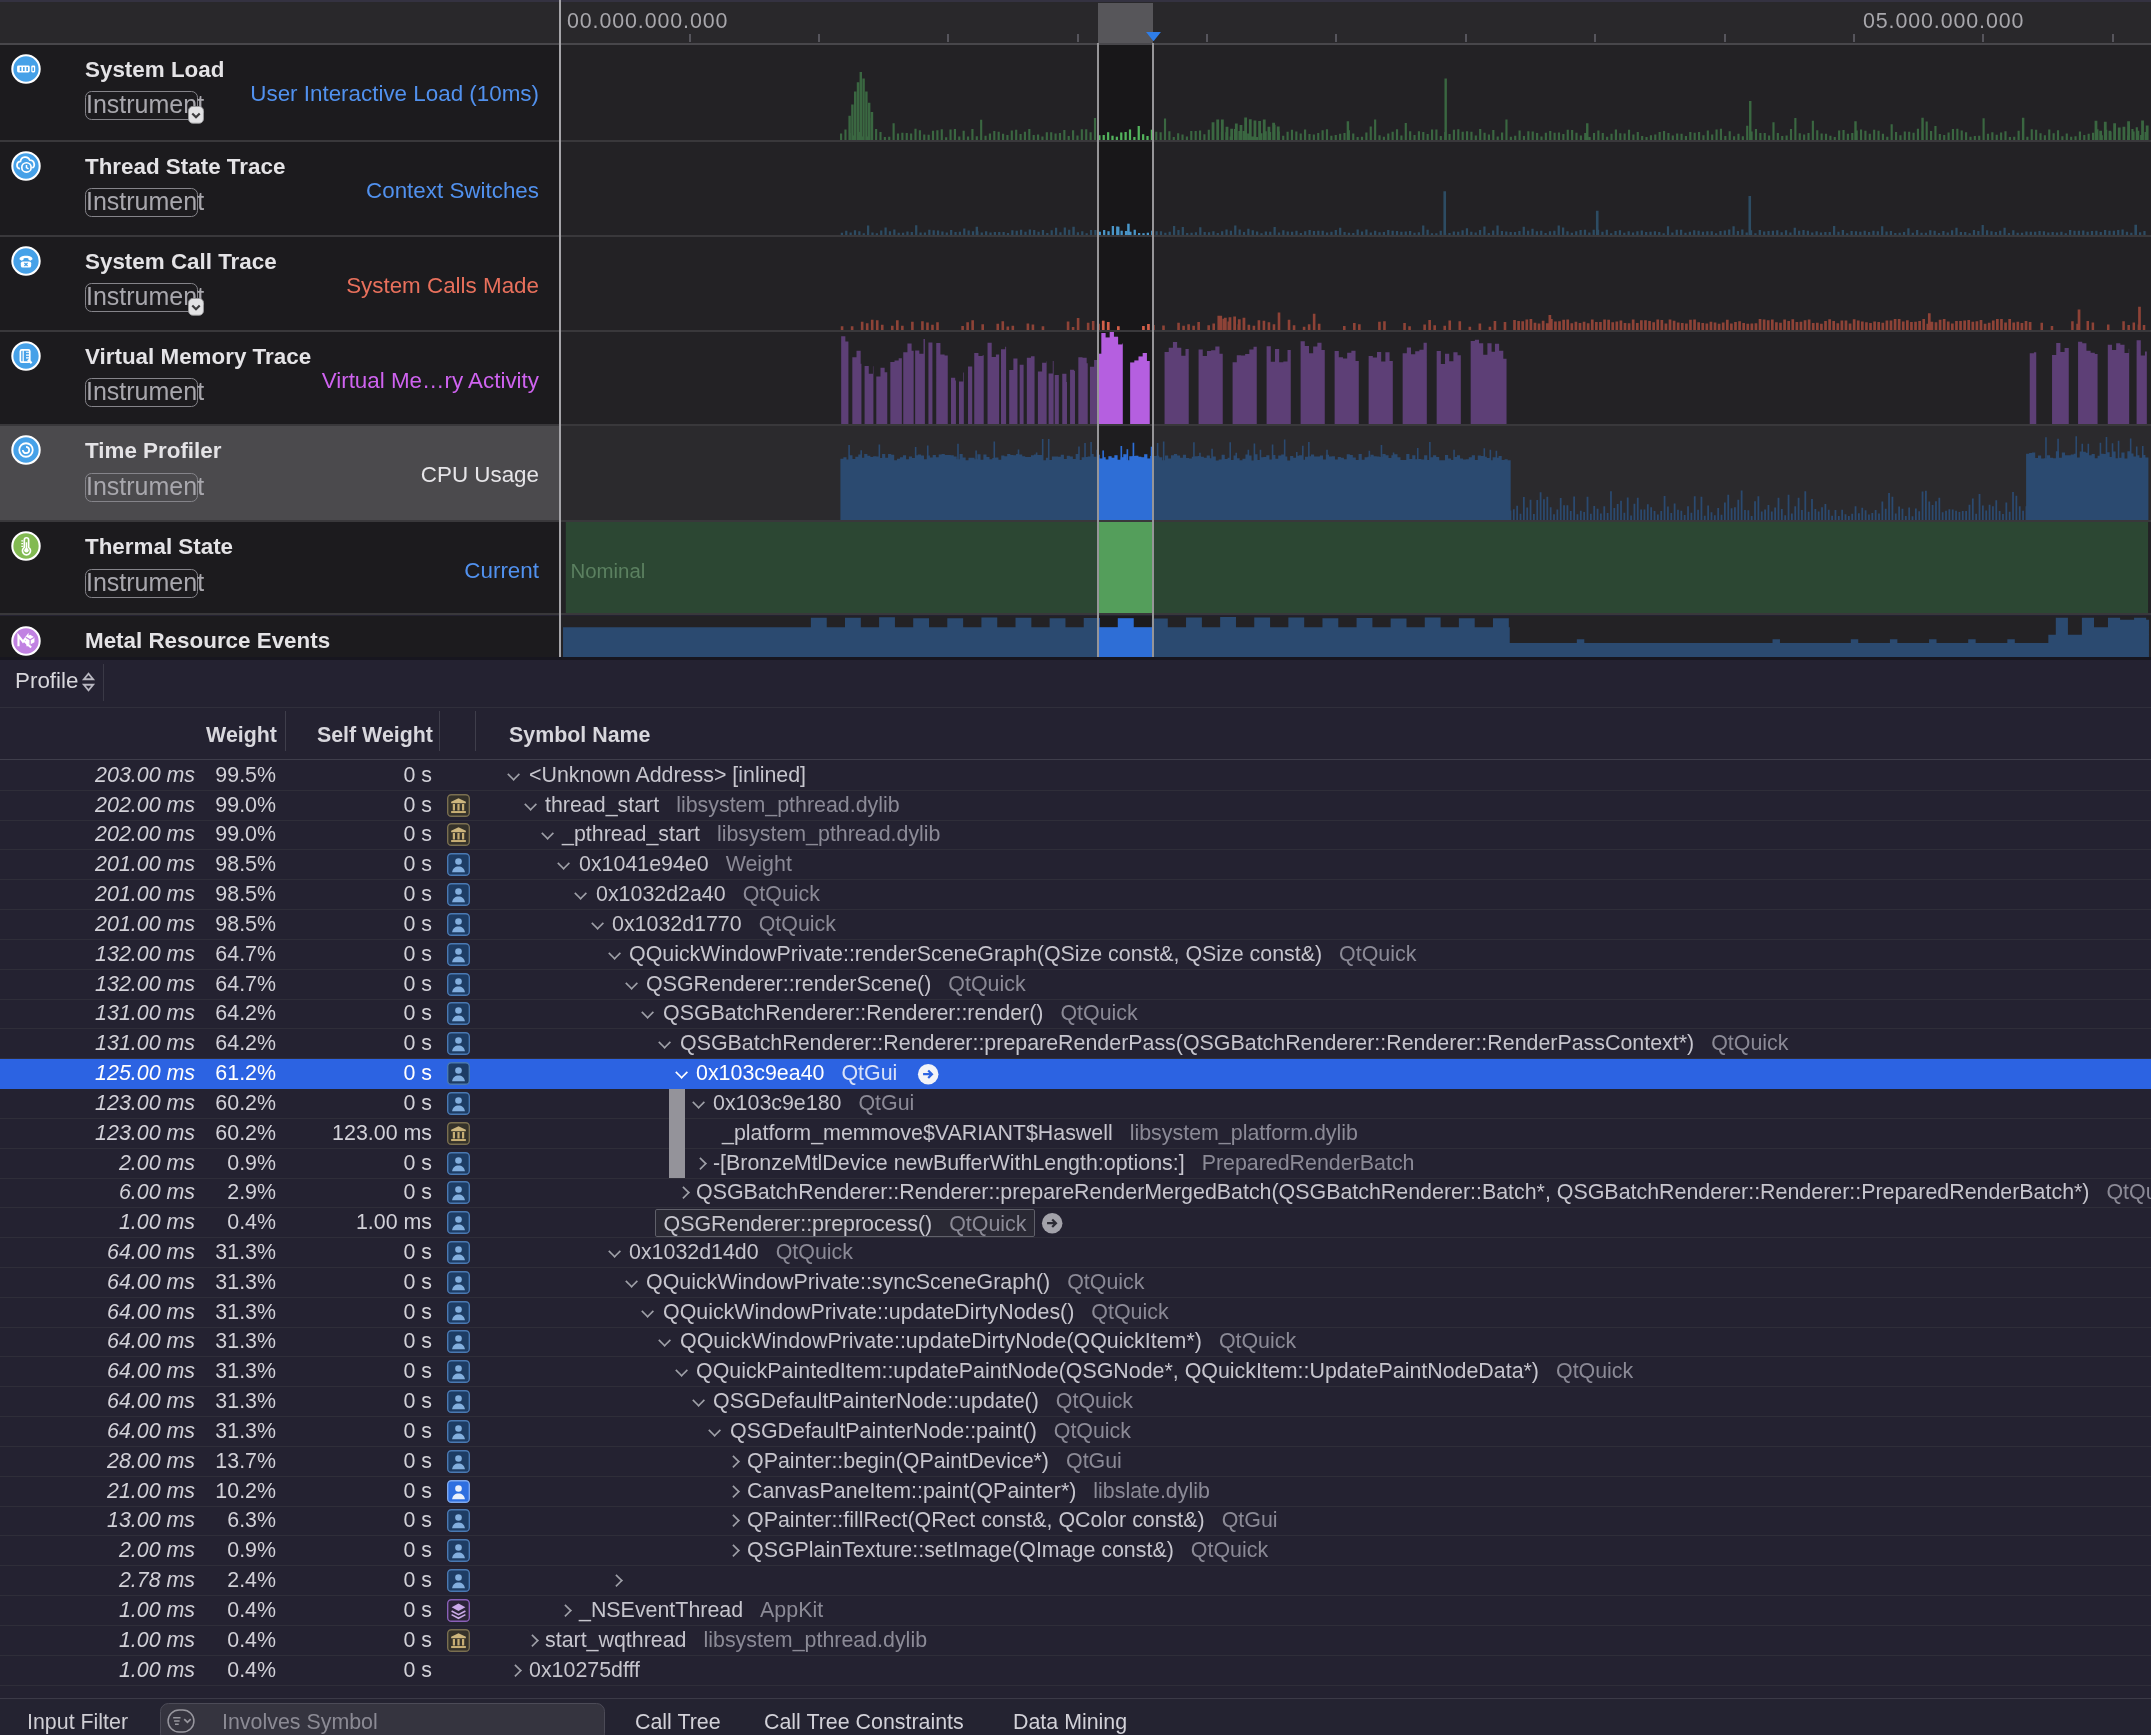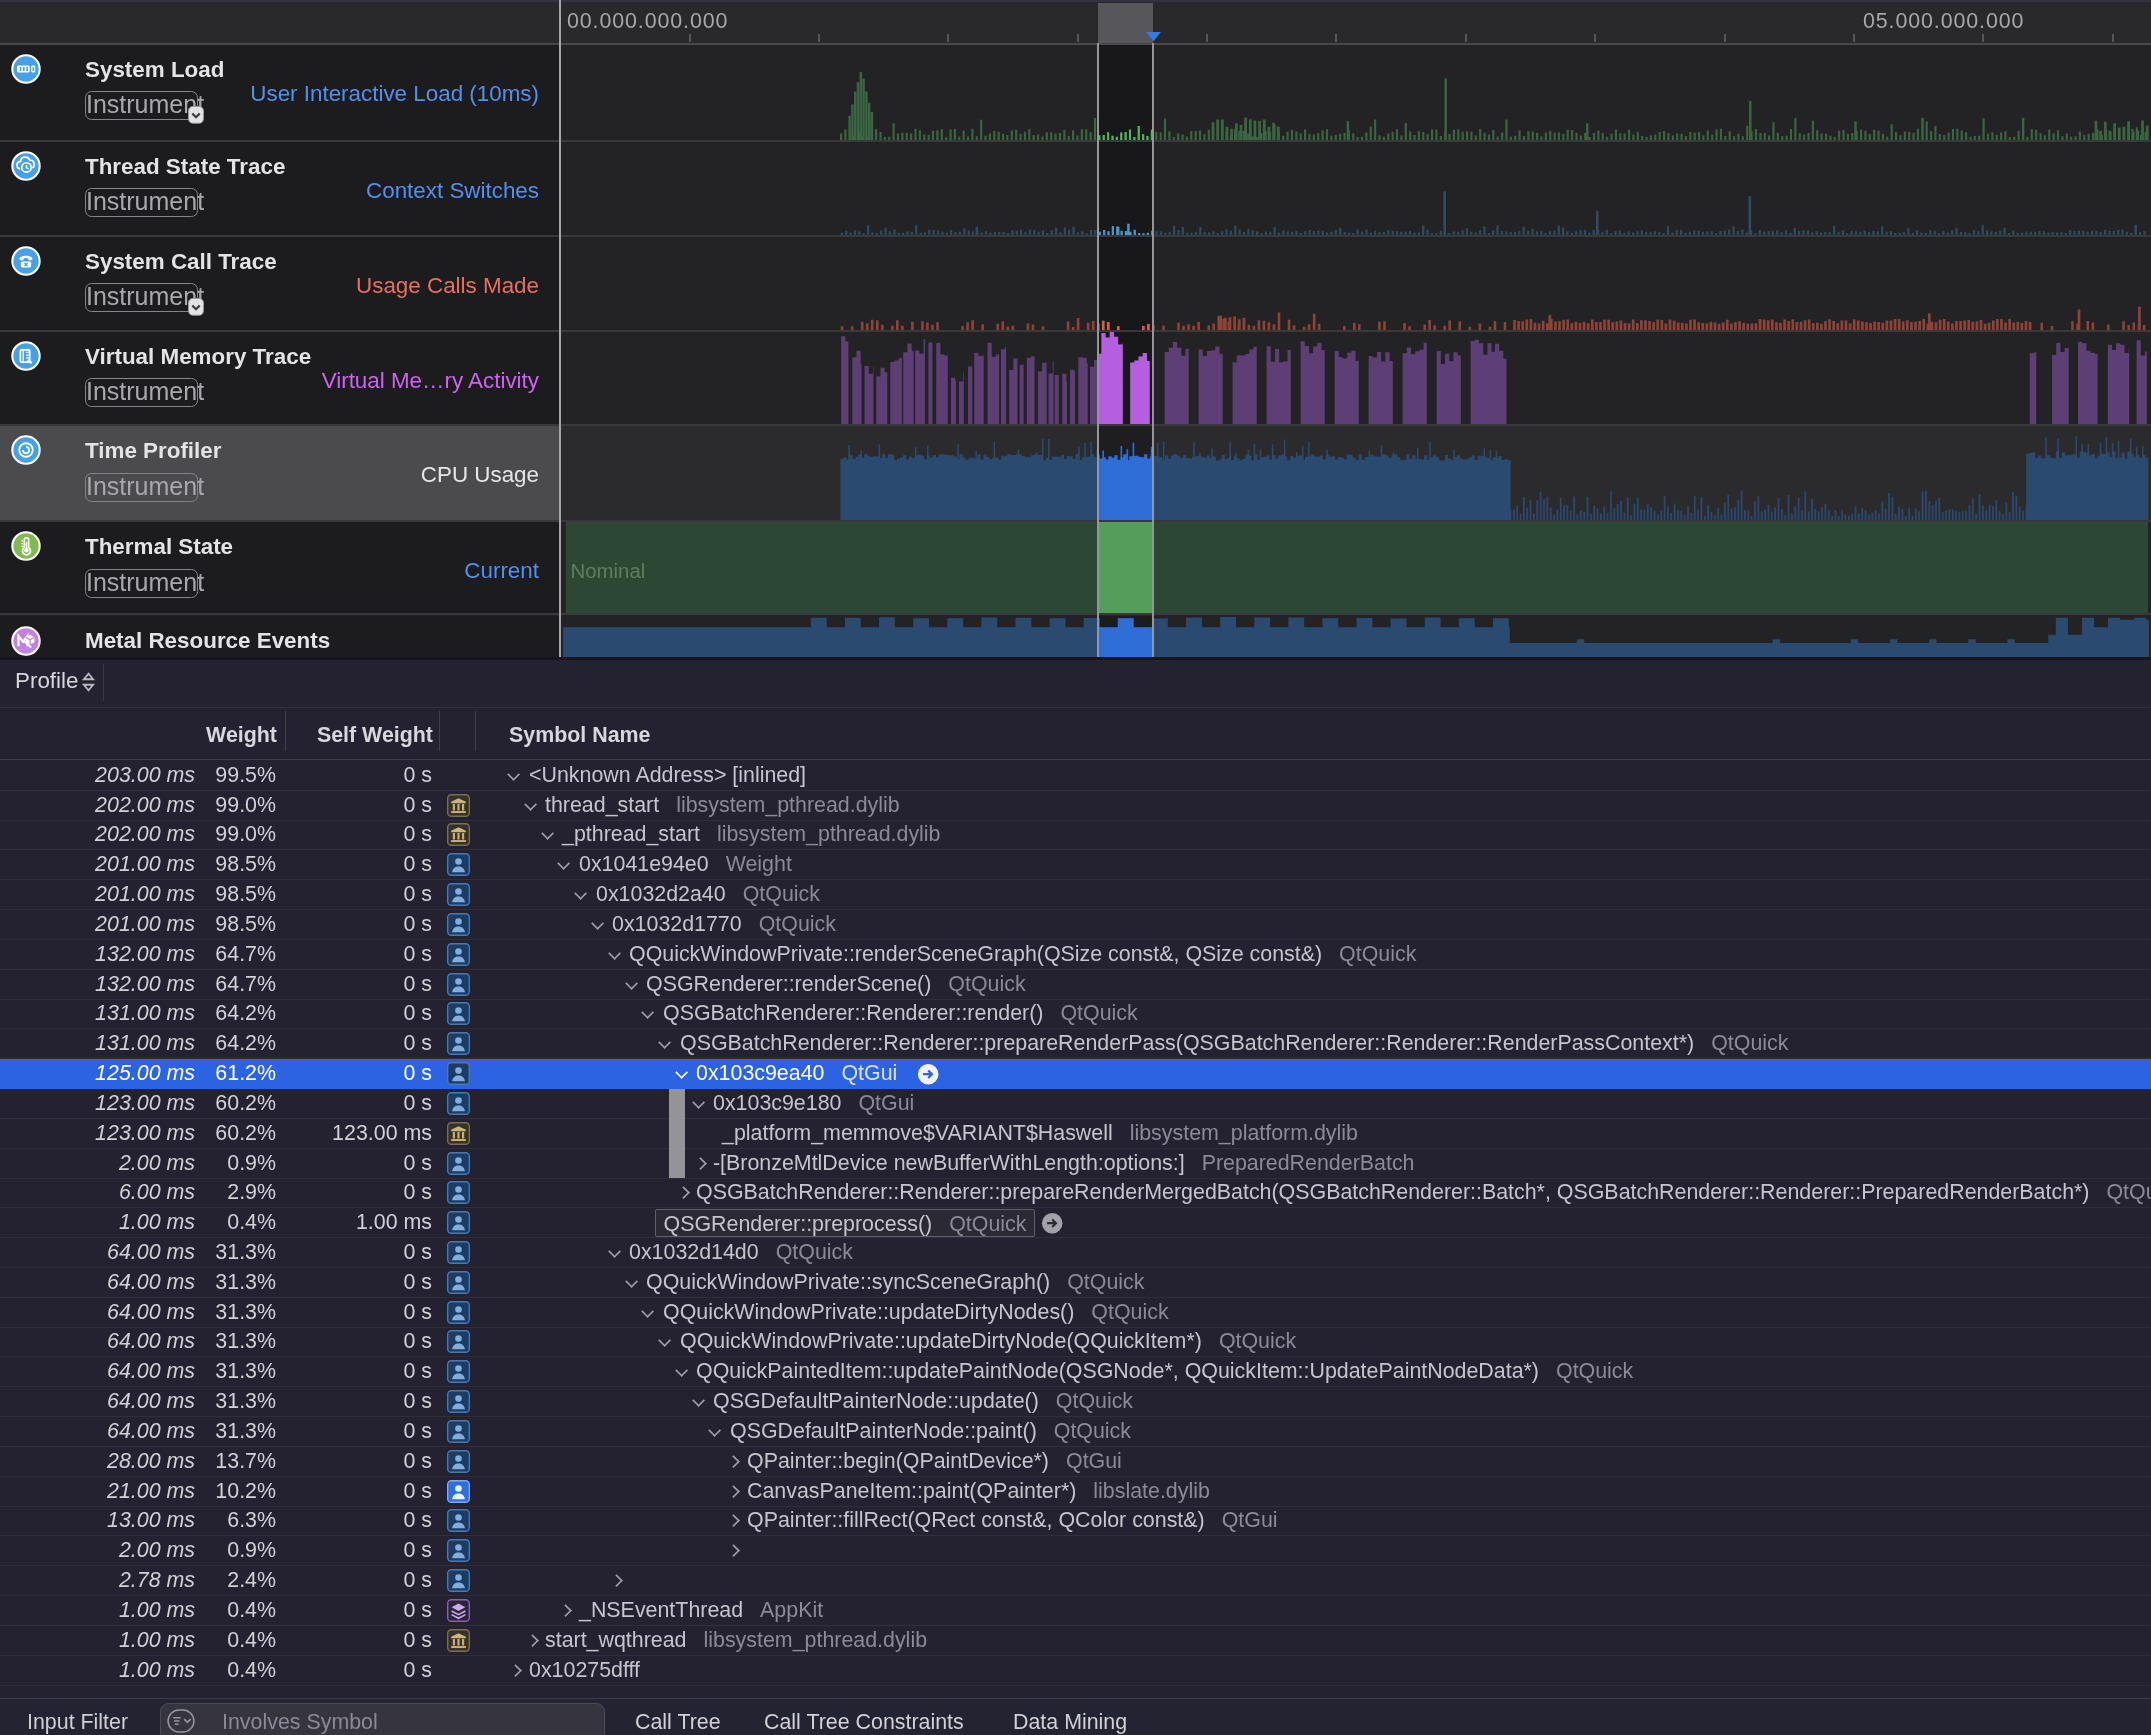--- a/index.html
+++ b/index.html
@@ -101,21 +101,21 @@
         <path d="M14.3 18l3.4 3.4M17.7 18l-3.4 3.4" stroke="#46a1e8" stroke-width="1.5"></path>
       </svg></div>
 <div class="ttitle" style="top:249px">System Call Trace</div>
 <div class="chip" style="top:283px">Instrument</div>
 <div style="position:absolute;left:188px;top:298px">
       <div class="badge"><svg width="16" height="17.7" viewBox="0 0 17 19">
           <rect x="0.5" y="0.5" width="16" height="18" rx="4.5" fill="#e3e3e5" stroke="#9a9a9c"></rect>
           <path d="M4.5 8l4 4 4-4" fill="none" stroke="#3c3c3e" stroke-width="2.4"></path>
         </svg></div>
     </div>
-<div class="tlabel" style="top:273px;color:#e8705c">Usage Calls Made</div>
+<div class="tlabel" style="top:273px;color:#e8705c">System Calls Made</div>
 <div style="position:absolute;left:0;top:330px;width:2152px;height:1.9px;background:#39383b"></div>
 <div style="position:absolute;left:0;top:332px;width:559px;height:92px;background:#1c1b1e"></div>
 <div style="position:absolute;left:561px;top:332px;width:1590px;height:92px;background:#232225"></div>
 <div style="position:absolute;left:11.2px;top:341px"><svg width="30" height="30" viewBox="0 0 32 32">
         <circle cx="16" cy="16" r="14.6" fill="#46a1e8" stroke="#fff" stroke-width="2.2"></circle>
         <rect x="10" y="9.5" width="10" height="13" rx="1.5" fill="none" stroke="#fff" stroke-width="1.8"></rect>
         <path d="M13 9.5v13M16 12h4M16 15h4M16 18h4" stroke="#fff" stroke-width="1.3"></path>
         <path d="M18 20l4 3.5" stroke="#fff" stroke-width="2.4"></path>
       </svg></div>
 <div class="ttitle" style="top:344px">Virtual Memory Trace</div>
@@ -626,20 +626,21 @@
       <span class="pc">0.9%</span>
       <span class="sw">0 s</span>
       <span style="position:absolute;left:447px;top:2.8px">
         <svg class="ticon" width="23" height="23" viewBox="0 0 25 25">
           <rect x="0.75" y="0.75" width="23.5" height="23.5" rx="4" fill="#1d3c64" stroke="#4a79b2" stroke-width="1.5"></rect>
           <circle cx="12.5" cy="9.3" r="3.6" fill="#82aede"></circle>
           <path d="M5.5 21c0.6-4.2 3.4-6.3 7-6.3s6.4 2.1 7 6.3z" fill="#82aede"></path>
         </svg>
       </span>
       <span class="cr" style="left:728px"></span>
+      <span class="sym" style="position:absolute;left:747px">QSGPlainTexture::setImage(QImage const&amp;)<span class="lib" style="margin-left:17px">QtQuick</span></span>
     </div>
 <div class="tr" style="top:1566px">
       <span class="w">2.78 ms</span>
       <span class="pc">2.4%</span>
       <span class="sw">0 s</span>
       <span style="position:absolute;left:447px;top:2.8px">
         <svg class="ticon" width="23" height="23" viewBox="0 0 25 25">
           <rect x="0.75" y="0.75" width="23.5" height="23.5" rx="4" fill="#1d3c64" stroke="#4a79b2" stroke-width="1.5"></rect>
           <circle cx="12.5" cy="9.3" r="3.6" fill="#82aede"></circle>
           <path d="M5.5 21c0.6-4.2 3.4-6.3 7-6.3s6.4 2.1 7 6.3z" fill="#82aede"></path>

